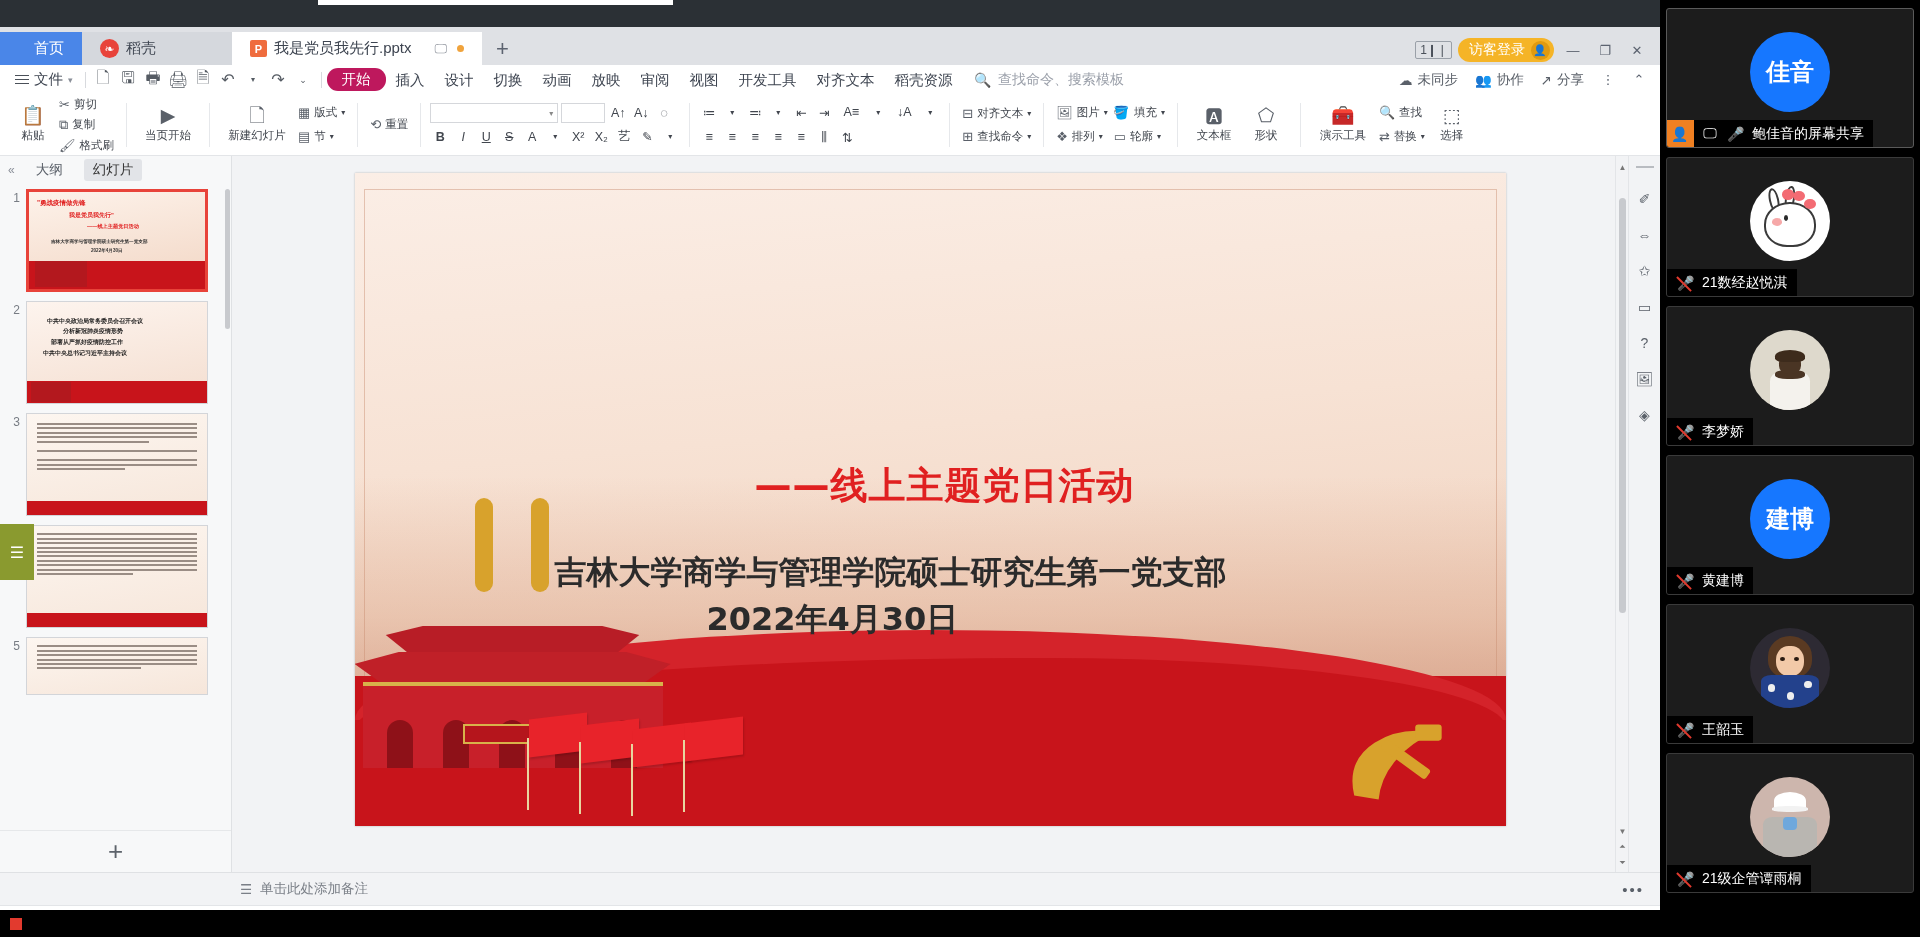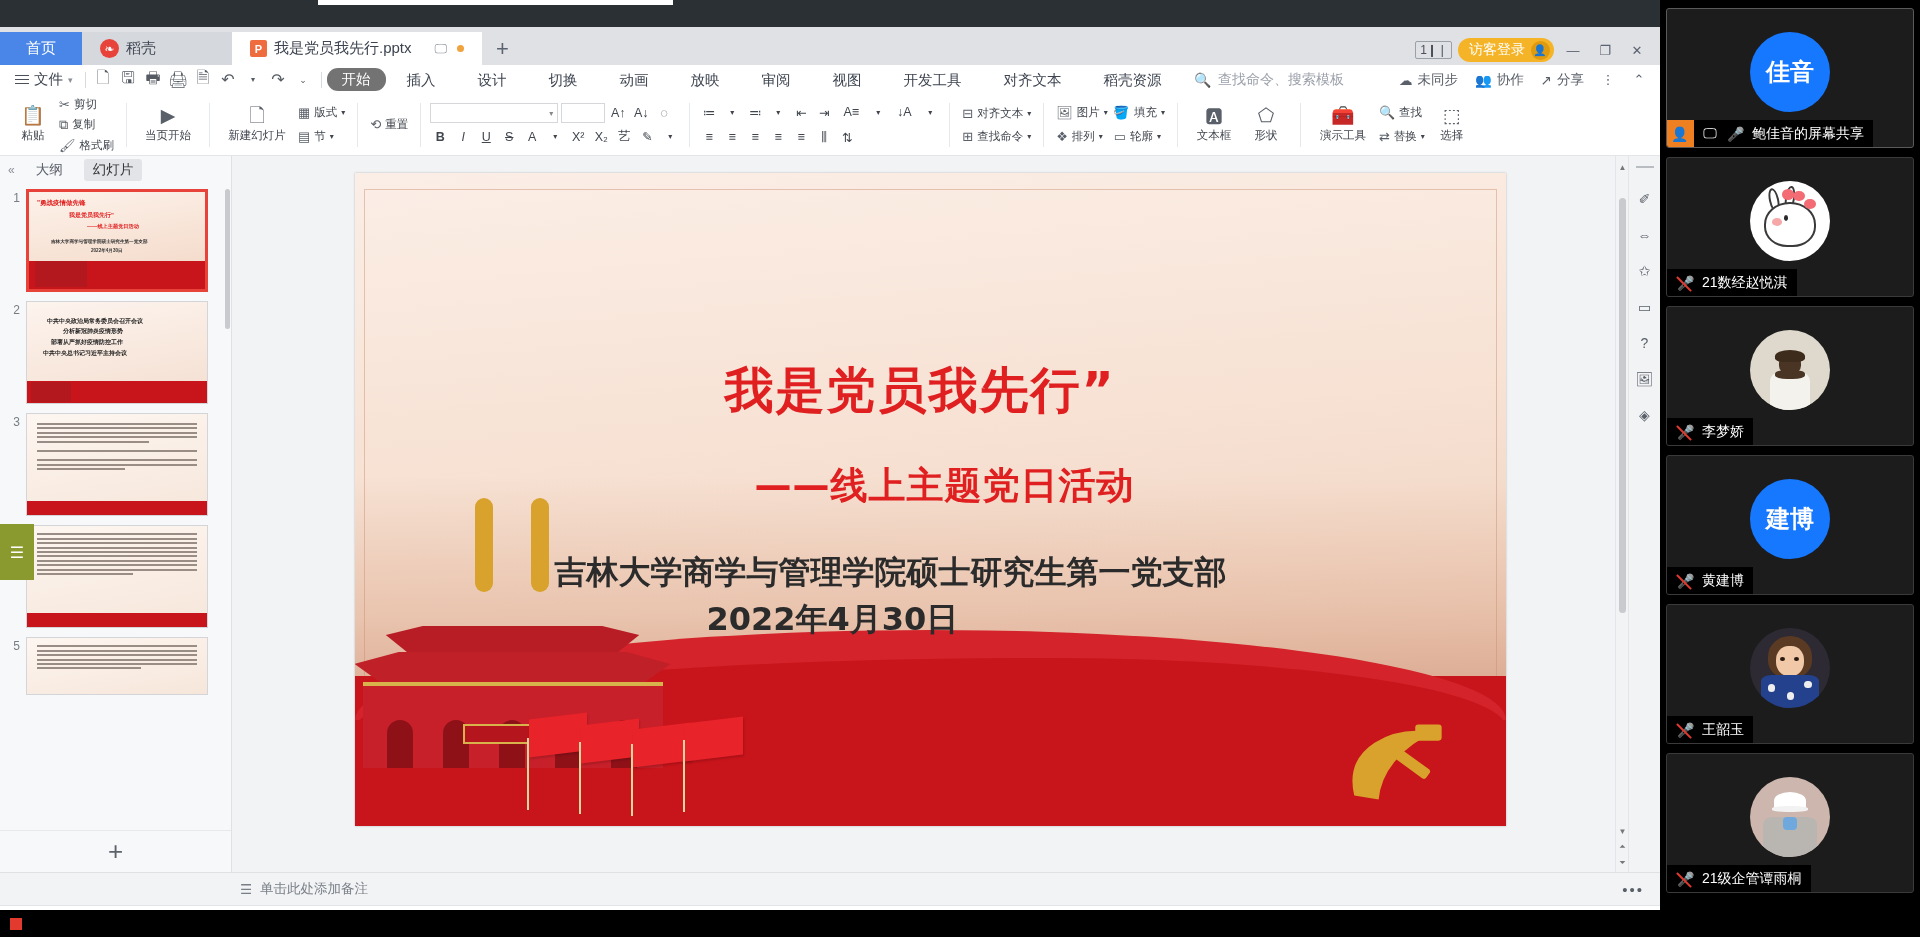--- a/index.html
+++ b/index.html
@@ -14,43 +14,43 @@
   
   .topstrip { position:absolute; left:0; top:0; width:1660px; height:27px; background:#2b3035; }
   .topstrip .whitegap { position:absolute; left:318px; top:0; width:355px; height:5px; background:#fff; }
 
   
   .wps { position:absolute; left:0; top:27px; width:1660px; height:883px; background:#fff; }
 
   
   .tabbar { position:relative; height:38px; background:#dfe1e5; display:flex; align-items:flex-end; }
   .wtab { height:33px; display:flex; align-items:center; gap:7px; padding:0 18px; font-size:15px; color:#3d4450; position:relative; }
-  .wtab-home { background:#4a86e8; color:#fff; width:82px; justify-content:center; font-size:15px; }
+  .wtab-home { background:#4a86e8; color:#fff; width:82px; justify-content:flex-end; font-size:15px; }
   .wtab-dk { background:#d5d8dd; width:150px; }
   .wtab-doc { background:#fff; min-width:200px; }
   .ico-dk { width:19px; height:19px; border-radius:50%; background:#e8433a; color:#fff; font-size:12px; display:flex; align-items:center; justify-content:center; }
   .ico-ppt { width:17px; height:17px; background:#ef6c3e; color:#fff; font-size:11px; display:flex; align-items:center; justify-content:center; border-radius:2px; font-weight:bold; }
   .tab-mini { display:flex; align-items:center; gap:10px; margin-left:16px; color:#8a8f98; font-size:13px; }
   .dot-mod { width:7px; height:7px; border-radius:50%; background:#f0a33c; }
   .tab-plus { font-size:22px; color:#5c6370; padding:0 14px 3px 14px; }
   .tabbar-right { position:absolute; right:0; bottom:3px; display:flex; align-items:center; gap:6px; padding-right:10px; }
   .slidecount { display:flex; align-items:center; border:1px solid #9aa0a8; border-radius:2px; padding:1px 4px; font-size:12px; color:#4a5059; }
   .guest { background:#f5b427; color:#fff; border-radius:13px; height:24px; display:flex; align-items:center; gap:6px; padding:0 4px 0 11px; font-size:14px; }
   .guest-av { width:19px; height:19px; border-radius:50%; background:#e09a10; display:flex; align-items:center; justify-content:center; font-size:11px; color:#fff; }
   .wbtn { width:26px; height:22px; display:flex; align-items:center; justify-content:center; color:#5c6370; font-size:13px; }
 
   
   .menurow { height:29px; background:#fff; display:flex; align-items:center; padding-left:8px; border-bottom:0; position:relative; }
   .m-file { display:flex; align-items:center; gap:5px; font-size:14.5px; color:#3d4450; padding:0 7px; }
   .hamb { display:inline-block; width:14px; }
   .hamb i { display:block; height:1.5px; background:#4a5059; margin:2.5px 0; }
   .qicon { width:25px; height:22px; display:flex; align-items:center; justify-content:center; color:#555b63; }
   .qsep { width:1px; height:16px; background:#d8dade; margin:0 5px; }
-  .rtab { font-size:14.5px; color:#3d4450; padding:0 21px; line-height:20px; }
-  .rtab-active { background:#737373; color:#fff; border-radius:11px; padding:2px 15px; font-size:14.5px; }
+  .rtab { font-size:14.5px; color:#3d4450; padding:0 10px; line-height:20px; }
+  .rtab-active { background:#be185d; color:#fff; border-radius:11px; padding:2px 15px; font-size:14.5px; }
   .searchbox { display:flex; align-items:center; gap:6px; margin-left:12px; color:#9ba0aa; font-size:14px; }
   .menurow-right { position:absolute; right:8px; display:flex; align-items:center; gap:5px; }
   .mr-item { display:flex; align-items:center; gap:5px; font-size:13.5px; color:#5a6069; padding:0 6px; }
 
   
   .ribbon { height:62px; background:#fff; border-bottom:1px solid #e3e5e8; display:flex; align-items:center; padding:0 6px; font-size:12px; color:#41464e; position:relative; }
   .rgroup { display:flex; align-items:center; height:100%; padding:0 4px; }
   .rsep { width:1px; height:44px; background:#e6e8eb; margin:0 5px; }
   .bigbtn { display:flex; flex-direction:column; align-items:center; justify-content:center; width:46px; height:56px; gap:2px; }
   .bigbtn .gl { font-size:19px; color:#5a6069; line-height:20px; }
@@ -616,21 +616,20 @@
           </div>
 
           <div class="emblem">
             <svg class="sickle" viewBox="0 0 120 90">
               <path d="M14 78 Q6 44 34 26 Q60 10 92 16 Q70 26 56 42 Q40 60 38 82 Z" fill="#d8a22c"></path>
               <rect x="46" y="22" width="54" height="11" rx="3" fill="#d8a22c" transform="rotate(36 46 22)"></rect>
               <rect x="74" y="8" width="26" height="16" rx="3" fill="#d8a22c"></rect>
             </svg>
           </div>
 
-          <div class="t2">我是党员我先行”</div>
           <div class="t3">——线上主题党日活动</div>
           <div class="t4">吉林大学商学与管理学院硕士研究生第一党支部</div>
           <div class="t5">2022年4月30日</div>
         </div>
 
         <div class="canvscroll">
           <div class="ar" style="top:4px">▲</div>
           <div class="thumbv"></div>
           <div class="ar" style="bottom:34px">▼</div>
           <div class="ar" style="bottom:18px">⏶</div>

